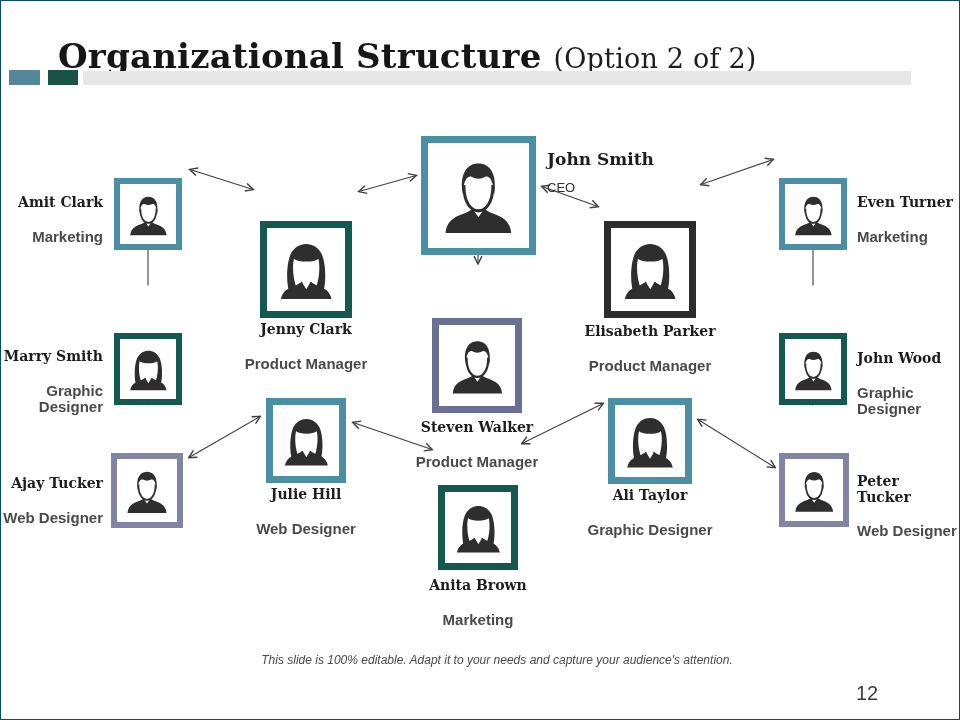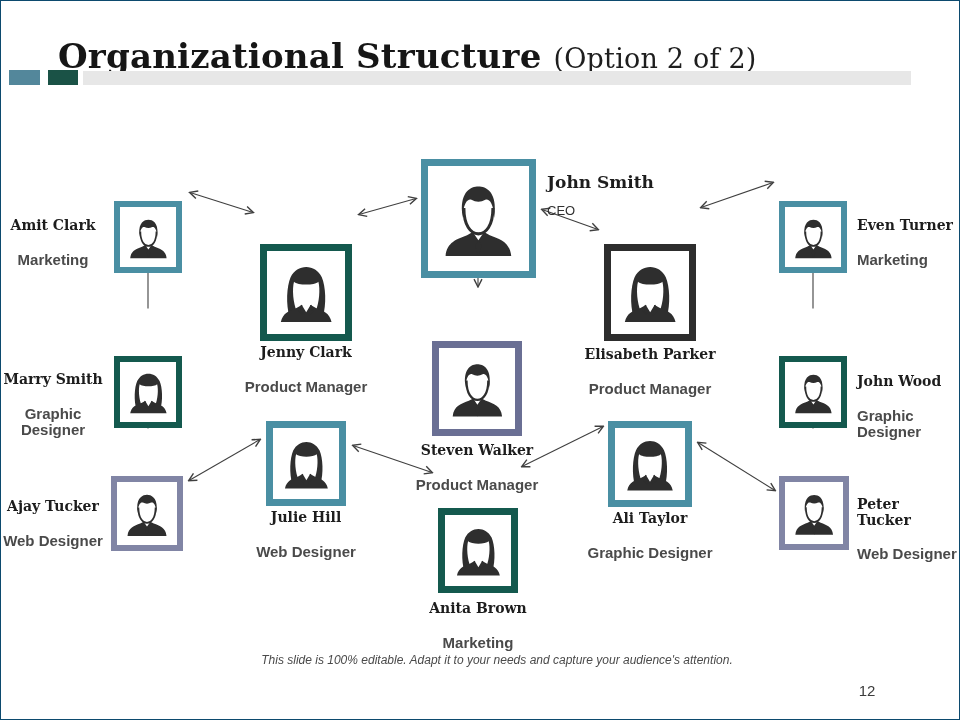--- a/index.html
+++ b/index.html
@@ -8,41 +8,41 @@
 
   
   .title{position:absolute;left:57px;top:12px;font-size:34px;font-weight:600;color:#161616;
          letter-spacing:.2px;white-space:nowrap;}
   .title .subtitle{font-size:27px;font-weight:400;color:#1e1e1e;}
   .deco-sq1{position:absolute;left:8px;top:69px;width:31px;height:15px;}
   .deco-sq2{position:absolute;left:47px;top:69px;width:30px;height:15px;}
   .deco-bar{position:absolute;left:82px;top:70px;width:828px;height:14px;background:#e7e7e7;}
 
   
-  .diagram{position:absolute;left:0;top:110px;width:952px;height:530px;}
+  .diagram{position:absolute;left:0;top:87px;width:952px;height:530px;}
   .wires{position:absolute;left:0;top:0;width:960px;height:625px;overflow:visible;}
   .node{position:absolute;box-sizing:border-box;background:#fff;display:flex;
         align-items:center;justify-content:center;}
   .person{width:80%;height:84%;}
 
   
   .label{position:absolute;line-height:1.12;}
   .pname{font-size:14px;font-weight:700;color:#1d1d1d;font-family:"DejaVu Serif",serif;}
   .prole{font-size:15px;font-weight:700;color:#4a4a4a;font-family:"Liberation Sans",sans-serif;margin-top:18px;}
   .label-ceo .pname{font-size:17px;}
   .label-ceo .prole{font-size:13px;font-weight:400;color:#303030;margin-top:12px;}
-  .align-right{text-align:center;}
+  .align-right{text-align:right;}
   .align-left{text-align:left;}
   .align-center{text-align:center;}
 
   
   .footer{position:absolute;left:16px;top:652px;width:960px;text-align:center;
           font-family:"Liberation Sans",sans-serif;font-style:italic;font-size:12px;color:#4a4a4a;}
   .pagenum{position:absolute;left:846px;top:681px;width:40px;text-align:center;
-           font-family:"Liberation Sans",sans-serif;font-size:15px;color:#3c3c3c;}
+           font-family:"Liberation Sans",sans-serif;font-size:20px;color:#3c3c3c;}
   .defs{position:absolute;width:0;height:0;}
 </style>
 </head>
 <body>
 
 <div class="slide">
 
   <svg class="defs" aria-hidden="true">
     <defs>
       <symbol id="icon-male" viewBox="0 0 64 64">

